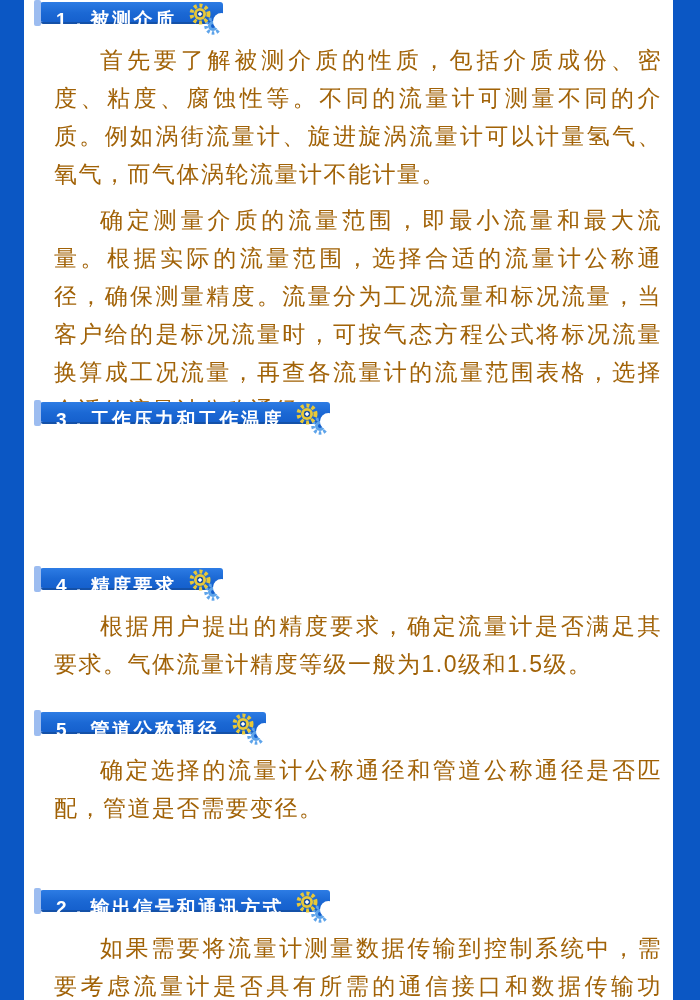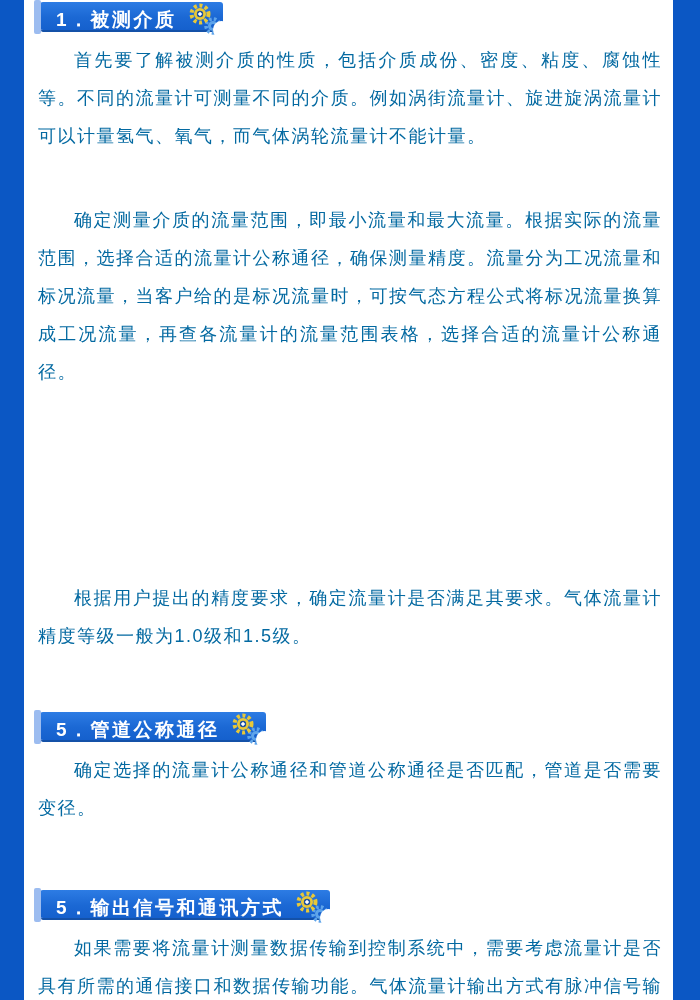--- a/index.html
+++ b/index.html
@@ -15,21 +15,21 @@
     background:#0b57c4;
   }
   .side-bar.left{left:0;width:24px;}
   .side-bar.right{left:673px;width:27px;}
 
   .sec{position:absolute;left:38px;width:624px;}
 
   .ribbon{
     position:relative;
     display:inline-block;
-    height:28px;line-height:36px;
+    height:20px;line-height:36px;
     margin-left:2px;
     padding:0 46px 0 16px;
     background:linear-gradient(180deg,#2d7ce4 0%,#1b68d4 55%,#1560cd 100%);
     border-radius:3px;
     box-shadow:0 3px 0 -1px #1451a8;
     white-space:nowrap;
   }
   .ribbon .accent{
     position:absolute;left:-6px;top:-2px;bottom:-4px;width:7px;
     background:#9cbcf0;border-radius:2px;
@@ -38,25 +38,25 @@
     position:absolute;right:-7px;bottom:-8px;width:17px;height:17px;
     background:#ffffff;border-radius:50%;
   }
   .ribbon .label{
     color:#ffffff;font-size:19px;font-weight:bold;letter-spacing:2.5px;
   }
   .gears{
     position:absolute;right:-6px;top:-3px;width:46px;height:42px;
   }
   .para{
-    margin:11px 0 0 0;
-    font-size:18px;
+    margin:11px 0 0 16px;
+    font-size:23px;
     line-height:38px;
     letter-spacing:1.5px;
-    color:#0369a1;
+    color:#a16207;
     text-align:justify;
     text-indent:2em;
   }
   
   #sec0{top:2px;}
   #sec1{top:190px;}
   #sec2{top:402px;}
   #sec3{top:568px;}
   #sec4{top:712px;}
   #sec5{top:890px;}
@@ -90,23 +90,63 @@
       <span class="notch"></span>
     </div>
     <p class="para">首先要了解被测介质的性质，包括介质成份、密度、粘度、腐蚀性等。不同的流量计可测量不同的介质。例如涡街流量计、旋进旋涡流量计可以计量氢气、氧气，而气体涡轮流量计不能计量。</p>
   </div>
 
   <div class="sec" id="sec1">
     <p class="para">确定测量介质的流量范围，即最小流量和最大流量。根据实际的流量范围，选择合适的流量计公称通径，确保测量精度。流量分为工况流量和标况流量，当客户给的是标况流量时，可按气态方程公式将标况流量换算成工况流量，再查各流量计的流量范围表格，选择合适的流量计公称通径。</p>
   </div>
 
   <div class="sec" id="sec2">
+    <div class="ribbon">
+      <span class="accent"></span>
+      <span class="label">3．工作压力和工作温度</span>
+      <span class="gears">
+        <svg width="46" height="42" viewBox="0 0 46 42">
+          <g transform="translate(30,27)">
+            <circle r="7" fill="none" stroke="#5ea4ea" stroke-width="3.5" stroke-dasharray="2.6 2.2"></circle>
+            <circle r="5" fill="#5ea4ea"></circle>
+              <circle r="2" fill="#1560cd"></circle>
+          </g>
+          <g transform="translate(17,15)">
+            <circle r="8.5" fill="none" stroke="#e8c838" stroke-width="4" stroke-dasharray="3 2.6"></circle>
+            <circle r="6" fill="#e8c838"></circle>
+              <circle r="3.2" fill="#1b4f9e"></circle>
+            <rect x="-1.6" y="-1.6" width="3.2" height="3.2" transform="rotate(45)" fill="#ffffff"></rect>
+          </g>
+        </svg>
+      </span>
+      <span class="notch"></span>
+    </div>
   </div>
 
   <div class="sec" id="sec3">
+    <div class="ribbon">
+      <span class="accent"></span>
+      <span class="label">4．精度要求</span>
+      <span class="gears">
+        <svg width="46" height="42" viewBox="0 0 46 42">
+          <g transform="translate(30,27)">
+            <circle r="7" fill="none" stroke="#5ea4ea" stroke-width="3.5" stroke-dasharray="2.6 2.2"></circle>
+            <circle r="5" fill="#5ea4ea"></circle>
+              <circle r="2" fill="#1560cd"></circle>
+          </g>
+          <g transform="translate(17,15)">
+            <circle r="8.5" fill="none" stroke="#e8c838" stroke-width="4" stroke-dasharray="3 2.6"></circle>
+            <circle r="6" fill="#e8c838"></circle>
+              <circle r="3.2" fill="#1b4f9e"></circle>
+            <rect x="-1.6" y="-1.6" width="3.2" height="3.2" transform="rotate(45)" fill="#ffffff"></rect>
+          </g>
+        </svg>
+      </span>
+      <span class="notch"></span>
+    </div>
     <p class="para">根据用户提出的精度要求，确定流量计是否满足其要求。气体流量计精度等级一般为1.0级和1.5级。</p>
   </div>
 
   <div class="sec" id="sec4">
     <div class="ribbon">
       <span class="accent"></span>
       <span class="label">5．管道公称通径</span>
       <span class="gears">
         <svg width="46" height="42" viewBox="0 0 46 42">
           <g transform="translate(30,27)">
@@ -123,21 +163,21 @@
         </svg>
       </span>
       <span class="notch"></span>
     </div>
     <p class="para">确定选择的流量计公称通径和管道公称通径是否匹配，管道是否需要变径。</p>
   </div>
 
   <div class="sec" id="sec5">
     <div class="ribbon">
       <span class="accent"></span>
-      <span class="label">5．输出信号和通讯方式</span>
+      <span class="label">2．输出信号和通讯方式</span>
       <span class="gears">
         <svg width="46" height="42" viewBox="0 0 46 42">
           <g transform="translate(30,27)">
             <circle r="7" fill="none" stroke="#5ea4ea" stroke-width="3.5" stroke-dasharray="2.6 2.2"></circle>
             <circle r="5" fill="#5ea4ea"></circle>
               <circle r="2" fill="#1560cd"></circle>
           </g>
           <g transform="translate(17,15)">
             <circle r="8.5" fill="none" stroke="#e8c838" stroke-width="4" stroke-dasharray="3 2.6"></circle>
             <circle r="6" fill="#e8c838"></circle>

